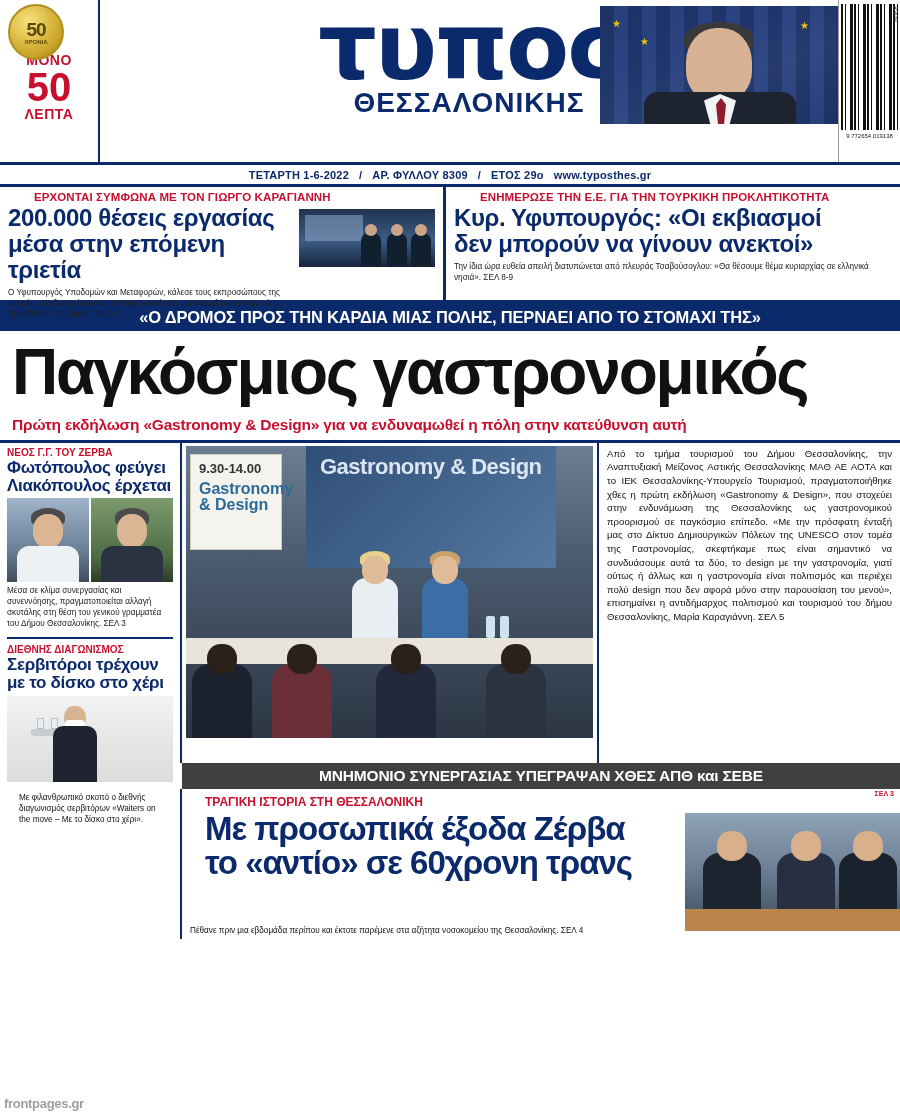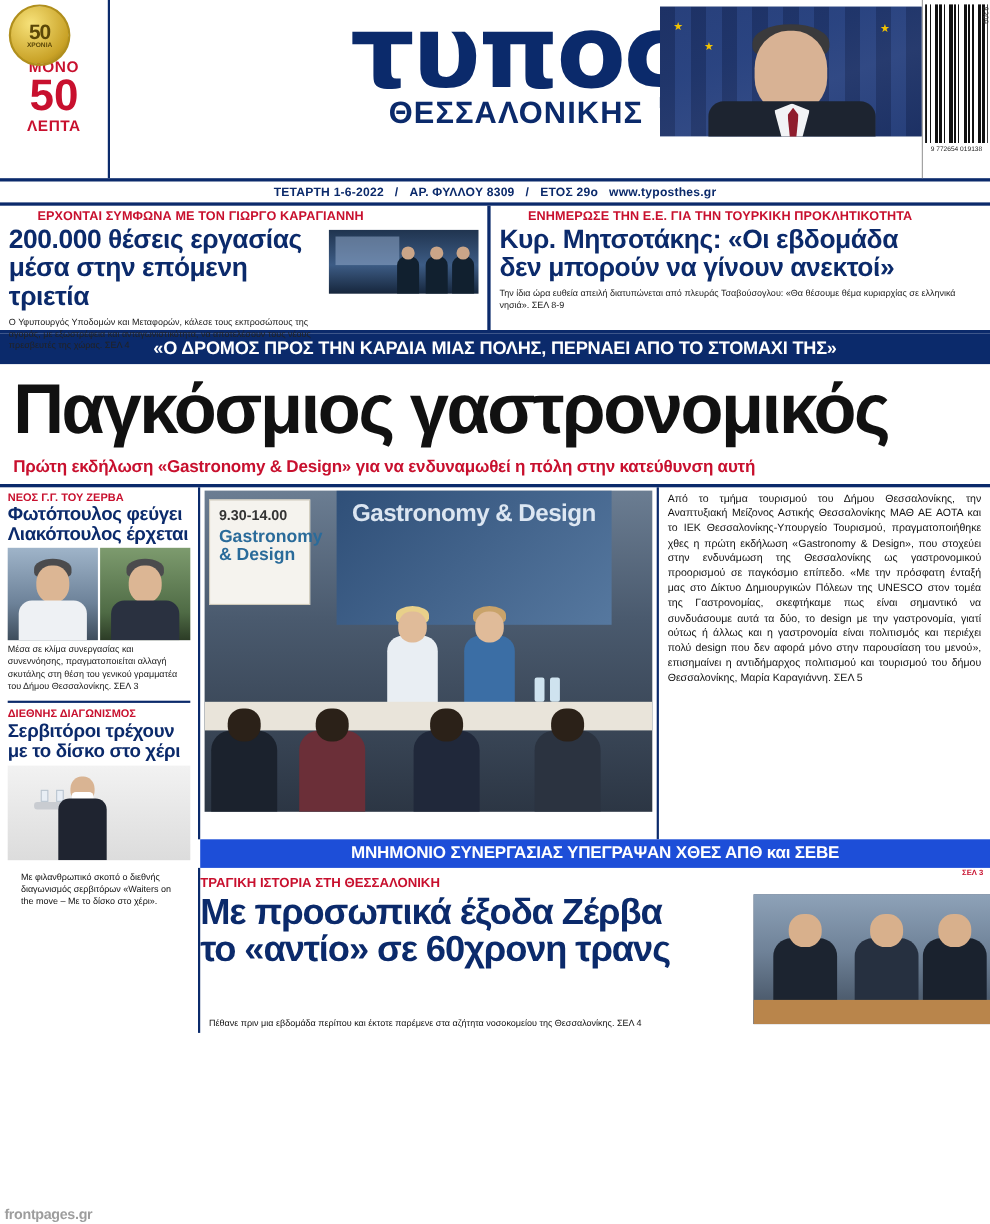--- a/index.html
+++ b/index.html
@@ -276,32 +276,32 @@
   .mp-bottle { position:absolute; bottom:100px; width:9px; height:22px; background:#cfe3ef; border-radius:2px; }
 
   .col-right p {
     margin:0; font-size:9.6px; line-height:1.42; color:#111; text-align:justify;
     hyphens:auto;
   }
 
   
   .mou-band {
     margin-left:182px;
-    background:#1d4ed8; color:#fff;
+    background:#404040; color:#fff;
     height:26px; display:flex; align-items:center; justify-content:center;
     font-weight:bold; font-size:15.5px; letter-spacing:-0.2px;
   }
   .mou-wrap { position:relative; }
   .mou-sela { position:absolute; right:6px; top:27px; font-size:7px; color:#c8102e; font-weight:bold; }
 
   
   .bottom { display:flex; height:150px; border-top:0; }
   .bottom-left { width:182px; border-right:2px solid #0b2a6b; padding:2px 19px; }
   .bottom-left p.small { font-size:8.2px; line-height:1.34; margin:2px 0 0 0; }
-  .bottom-main { flex:1; padding:6px 8px 2px 0; position:relative; }
+  .bottom-main { flex:1; padding:6px 8px 2px 23px; position:relative; }
   .bottom-main .kicker-red2 { color:#c8102e; font-weight:bold; font-size:12px; margin-bottom:3px; }
   .bottom-main h2 {
     margin:0; font-size:33px; line-height:1.04; font-weight:bold; color:#0b2a6b; letter-spacing:-1px;
     width:470px;
   }
   .bottom-photo {
     position:absolute; right:0; top:24px; width:215px; height:118px;
     background:linear-gradient(180deg,#5a6c84 0%,#3b4a5d 55%,#222b38 100%);
     overflow:hidden;
   }
@@ -380,21 +380,21 @@
         <div class="fig" style="left:62px;"></div>
         <div class="fig" style="left:88px;"></div>
         <div class="fig" style="left:112px;"></div>
       </div>
       <div class="deck">Ο Υφυπουργός Υποδομών και Μεταφορών, κάλεσε τους εκπροσώπους της αγοράς, με εξωστρέφεια και ανταγωνιστικότητα, να αποτελέσουν τους νέους πρεσβευτές της χώρας. ΣΕΛ 4</div>
     </div>
 
     <div class="teaser right">
       <div class="kicker-red">ΕΝΗΜΕΡΩΣΕ ΤΗΝ Ε.Ε. ΓΙΑ ΤΗΝ ΤΟΥΡΚΙΚΗ ΠΡΟΚΛΗΤΙΚΟΤΗΤΑ</div>
       <h2>
-        <span>Κυρ. Μητσοτάκης: «Οι εβδομάδα</span><br>
+        <span>Κυρ. Υφυπουργός: «Οι εκβιασμοί</span><br>
         <span>δεν μπορούν να γίνουν ανεκτοί»</span>
       </h2>
       <div class="deck">Την ίδια ώρα ευθεία απειλή διατυπώνεται από πλευράς Τσαβούσογλου: «Θα θέσουμε θέμα κυριαρχίας σε ελληνικά νησιά». ΣΕΛ 8-9</div>
     </div>
   </div>
 
   <div class="banner-quote">«Ο ΔΡΟΜΟΣ ΠΡΟΣ ΤΗΝ ΚΑΡΔΙΑ ΜΙΑΣ ΠΟΛΗΣ, ΠΕΡΝΑΕΙ ΑΠΟ ΤΟ ΣΤΟΜΑΧΙ ΤΗΣ»</div>
 
   <div class="main-head">
     <h1>

